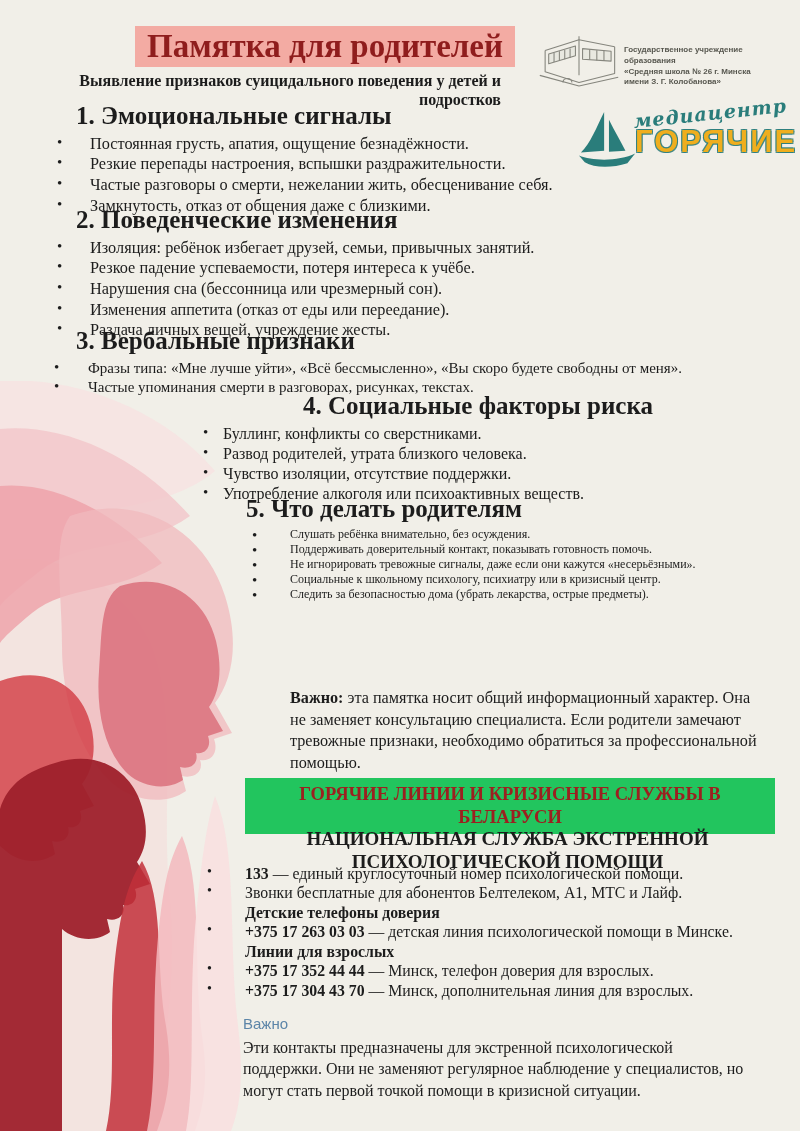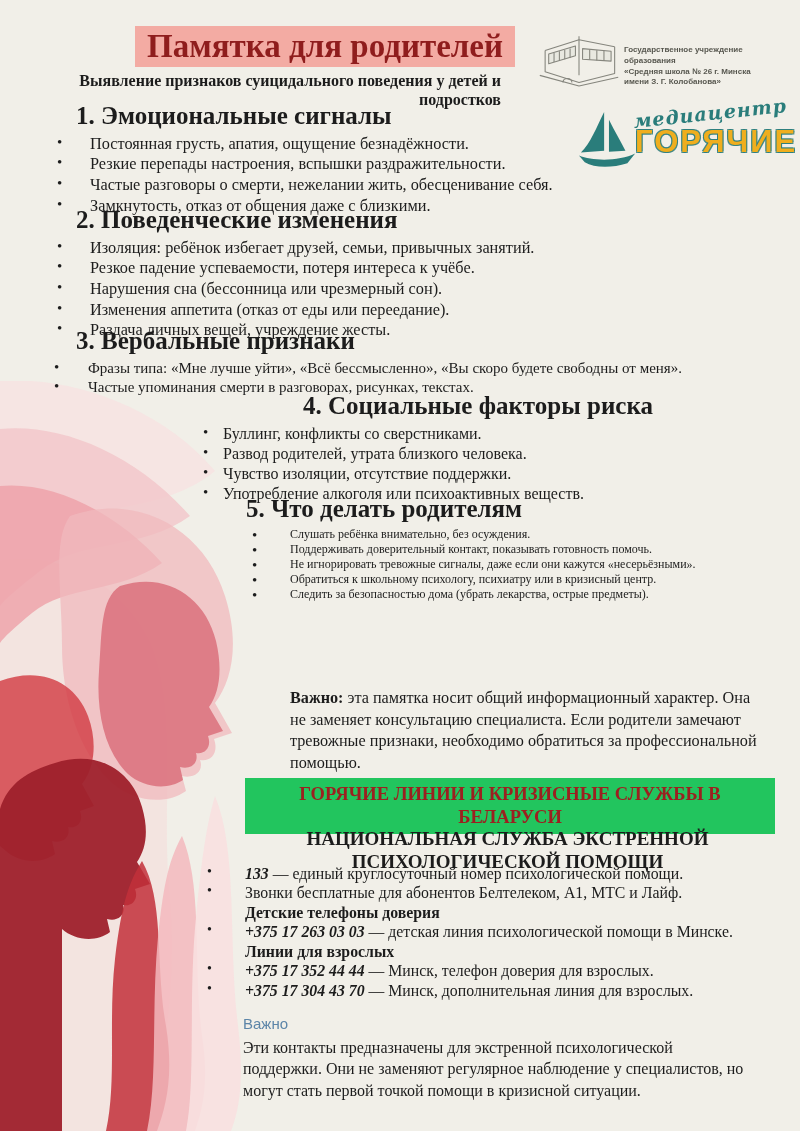--- a/index.html
+++ b/index.html
@@ -53,21 +53,21 @@
 
   
   .banner{left:245px;top:778px;width:530px;background:#22c55e;color:#9c2020;
           font-weight:bold;font-size:18.5px;line-height:1.23;text-align:center;
           padding:5px 38px;box-sizing:border-box;}
   .natl{left:235px;top:827px;width:545px;text-align:center;font-weight:bold;
         font-size:19px;line-height:1.22;}
   .hotlist{left:196px;top:864px;width:586px;}
   .hl-item{position:relative;padding-left:49px;font-size:15.8px;line-height:1.23;}
   .hl-item::before{content:"•";position:absolute;left:11px;top:-1px;font-size:14px;}
-  .hl-item .b{font-weight:bold;font-style:italic;}
+  .hl-item .b{font-weight:bold;}
   .subhead{margin-left:49px;font-weight:bold;font-size:15.8px;line-height:1.23;}
 
   .footer{left:243px;top:1014px;width:522px;}
   .footer-label{font-family:"Liberation Sans",sans-serif;font-size:15px;
                 color:#5c85a8;line-height:1.3;}
   .footer-text{font-size:16px;line-height:1.36;margin-top:3px;width:510px;}
 
   
   .art{left:0;top:381px;width:250px;height:750px;}
   .art svg{width:250px;height:750px;display:block;}
@@ -170,21 +170,21 @@
       <li>Употребление алкоголя или психоактивных веществ.</li>
     </ul>
 </div>
 
 <div class="abs sec5">
   <h2>5. Что делать родителям</h2>
   <ul>
       <li>Слушать ребёнка внимательно, без осуждения.</li>
       <li>Поддерживать доверительный контакт, показывать готовность помочь.</li>
       <li>Не игнорировать тревожные сигналы, даже если они кажутся «несерьёзными».</li>
-      <li>Обратиться к школьному психологу, психиатру или в кризисный центр.</li>
+      <li>Социальные к школьному психологу, психиатру или в кризисный центр.</li>
       <li>Следить за безопасностью дома (убрать лекарства, острые предметы).</li>
     </ul>
 </div>
 
 <div class="abs note">
   <b>Важно:</b><span> эта памятка носит общий информационный характер. Она не заменяет консультацию специалиста. Если родители замечают тревожные признаки, необходимо обратиться за профессиональной помощью.</span>
 </div>
 
 <div class="abs banner">ГОРЯЧИЕ ЛИНИИ И КРИЗИСНЫЕ СЛУЖБЫ В БЕЛАРУСИ</div>
 

